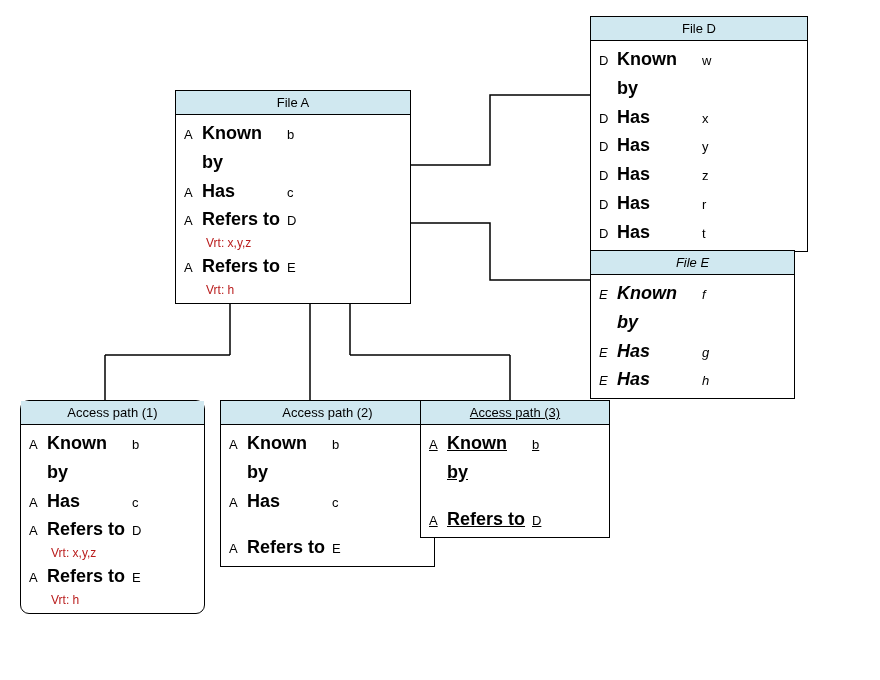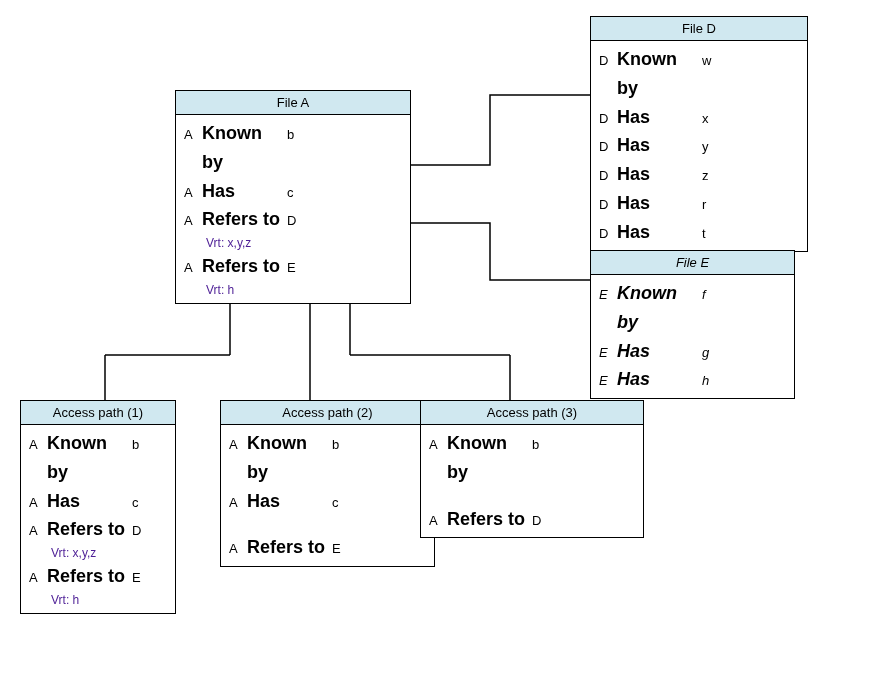--- a/index.html
+++ b/index.html
@@ -71,21 +71,21 @@
     }
 
     .sub-row {
       display: flex;
       line-height: 1.5;
       padding-left: 22px;
     }
 
     .sub-text {
       font-size: 12px;
-      color: #4c1d95;
+      color: #b91c1c;
     }
 
     
   </style>
 </head>
 <body>
 
 <div class="diagram-container">
 
   <svg class="connector-svg">
@@ -205,21 +205,21 @@
         <span class="col-val">g</span>
       </div>
       <div class="box-row">
         <span class="col-id">E</span>
         <span class="col-rel"><strong>Has</strong></span>
         <span class="col-val">h</span>
       </div>
     </div>
   </div>
 
-  <div class="box" style="left:20px; top:400px; width:156px;">
+  <div class="box" style="left:20px; top:400px; width:185px;border-radius:9px;">
     <div class="box-header">
       <span>Access path (1)</span>
     </div>
     <div class="box-body">
       <div class="box-row">
         <span class="col-id">A</span>
         <span class="col-rel"><strong>Known by</strong></span>
         <span class="col-val">b</span>
       </div>
       <div class="box-row">
@@ -263,21 +263,21 @@
       </div>
       <div style="height:18px;"></div>
       <div class="box-row">
         <span class="col-id">A</span>
         <span class="col-rel"><strong>Refers to</strong></span>
         <span class="col-val">E</span>
       </div>
     </div>
   </div>
 
-  <div class="box" style="left:420px; top:400px; width:224px;">
+  <div class="box" style="left:420px; top:400px; width:190px;text-decoration:underline;">
     <div class="box-header">
       <span>Access path (3)</span>
     </div>
     <div class="box-body">
       <div class="box-row">
         <span class="col-id">A</span>
         <span class="col-rel"><strong>Known by</strong></span>
         <span class="col-val">b</span>
       </div>
       <div style="height:18px;"></div>

